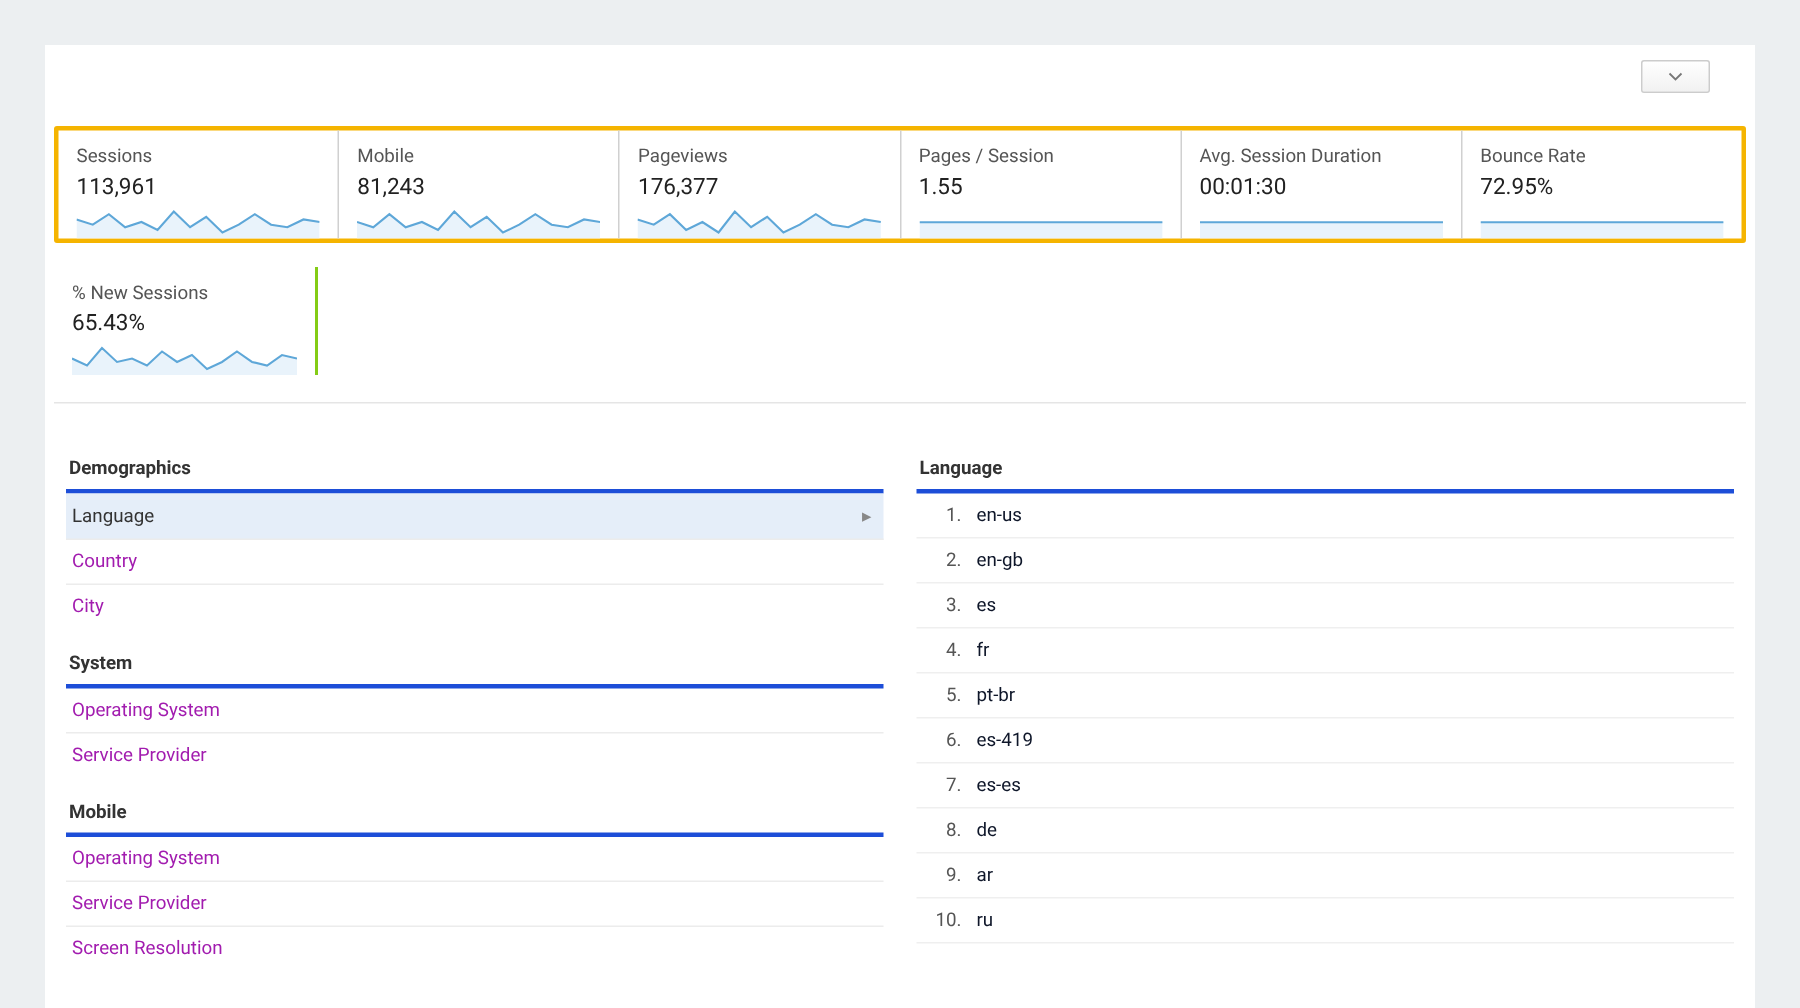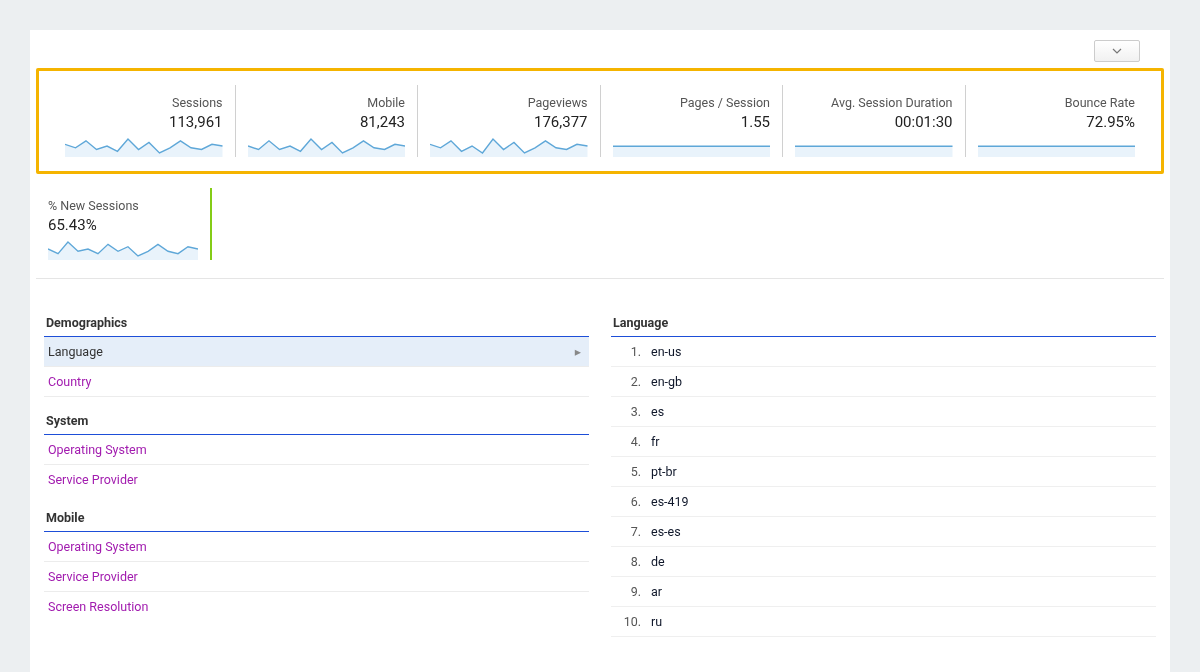--- a/index.html
+++ b/index.html
@@ -28,24 +28,23 @@
       display: flex;
       align-items: center;
       justify-content: center;
       cursor: pointer;
     }
     .dropdown-btn svg { width: 10px; height: 10px; }
 
     .metrics-highlight {
       border: 3px solid #f5b400;
       border-radius: 2px;
-      margin: 0 6px;
-      padding: 14px;
-      display: flex;
-      text-align: right;
+      margin: 16px 6px;
+      padding: 0;
+      display: flex;
     }
     .metric-tile {
       flex: 1;
       padding: 10px 12px 0 12px;
       border-right: 1px solid #d0d0d0;
       min-width: 0;
       cursor: pointer;
     }
     .metric-tile:last-child { border-right: none; }
     .metric-label {
@@ -81,21 +80,21 @@
       display: flex;
       padding: 30px 14px 0 14px;
       gap: 22px;
     }
     .col-left, .col-right { flex: 1; min-width: 0; }
     .section-header {
       font-size: 12.5px;
       font-weight: 700;
       color: #333;
       padding: 6px 0 6px 2px;
-      border-bottom: 1px solid #1d4ed8;
+      border-bottom: 3px solid #1d4ed8;
     }
     .nav-row {
       display: flex;
       align-items: center;
       justify-content: space-between;
       padding: 7px 8px 7px 4px;
       font-size: 12.5px;
       border-bottom: 1px solid #ececec;
       color: #a21caf;
       cursor: pointer;
@@ -207,20 +206,23 @@
     <div class="col-left">
       <div class="section-header">Demographics</div>
       <div id="nav-demo">
           <div class="nav-row selected">
             <span>Language</span>
             <span class="arrow">▸</span>
           </div>
           <div class="nav-row">
             <span>Country</span>
           </div>
+          <div class="nav-row no-border">
+            <span>City</span>
+          </div>
         </div>
       <div class="spacer-for-section"></div>
       <div class="section-header">System</div>
       <div id="nav-system">
           <div class="nav-row">
             <span>Operating System</span>
           </div>
           <div class="nav-row no-border">
             <span>Service Provider</span>
           </div>

